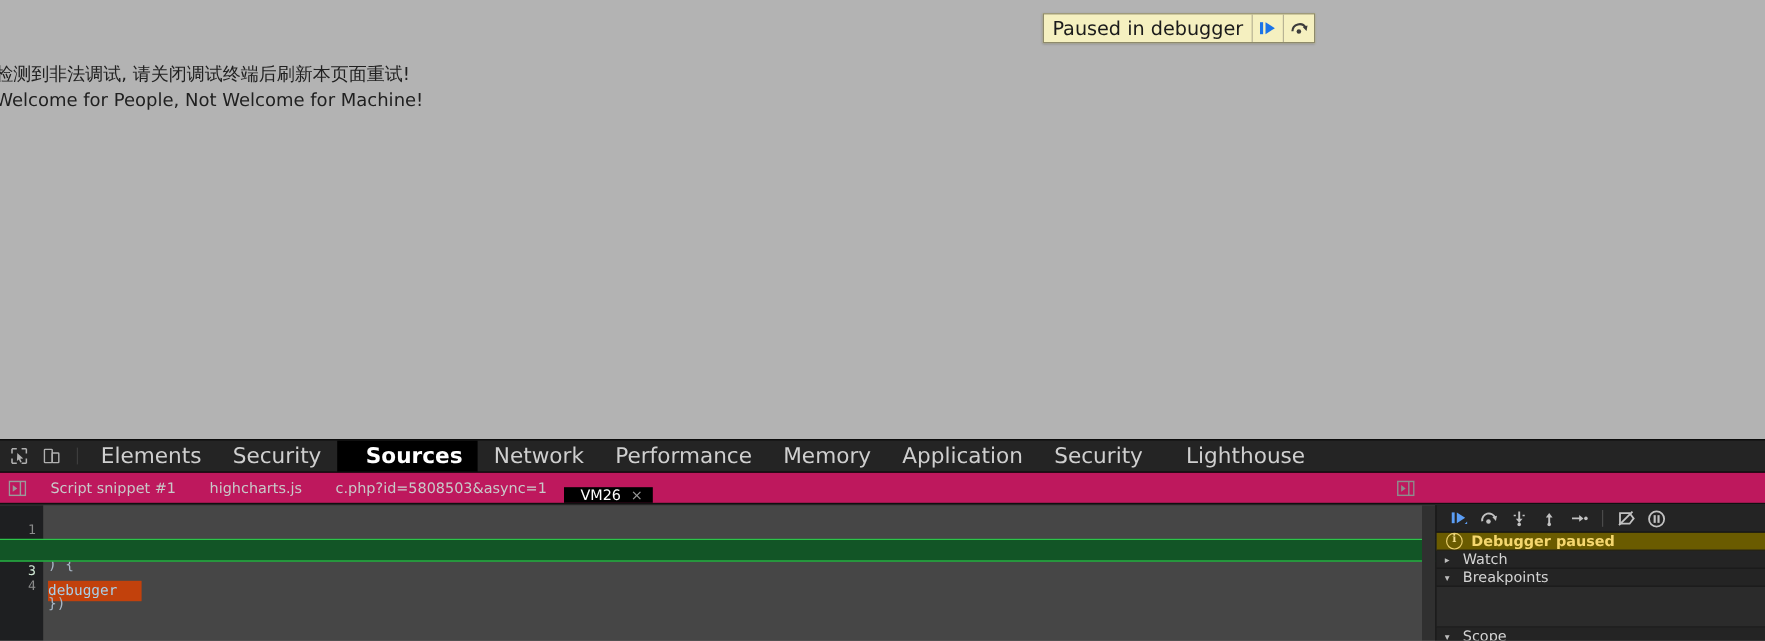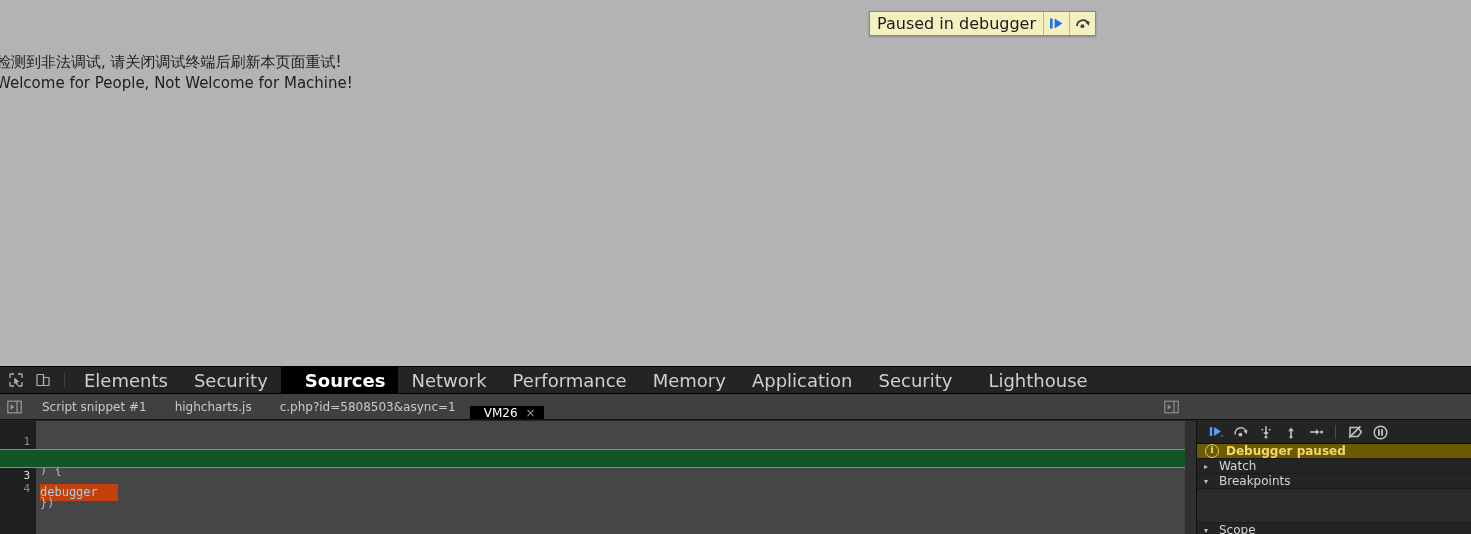--- a/index.html
+++ b/index.html
@@ -118,21 +118,21 @@
     background: #000000;
     color: #ffffff;
     font-weight: bold;
     padding-left: 24px;
   }
   .dt-tab.spaced { margin-left: 10px; }
 
   
   .src-tabbar {
     height: 26px;
-    background: #404040;
+    background: #be185d;
     display: flex;
     align-items: stretch;
     border-bottom: 1px solid #101010;
     box-sizing: border-box;
     position: relative;
   }
   .src-nav-toggle {
     width: 28px;
     display: flex;
     align-items: center;

